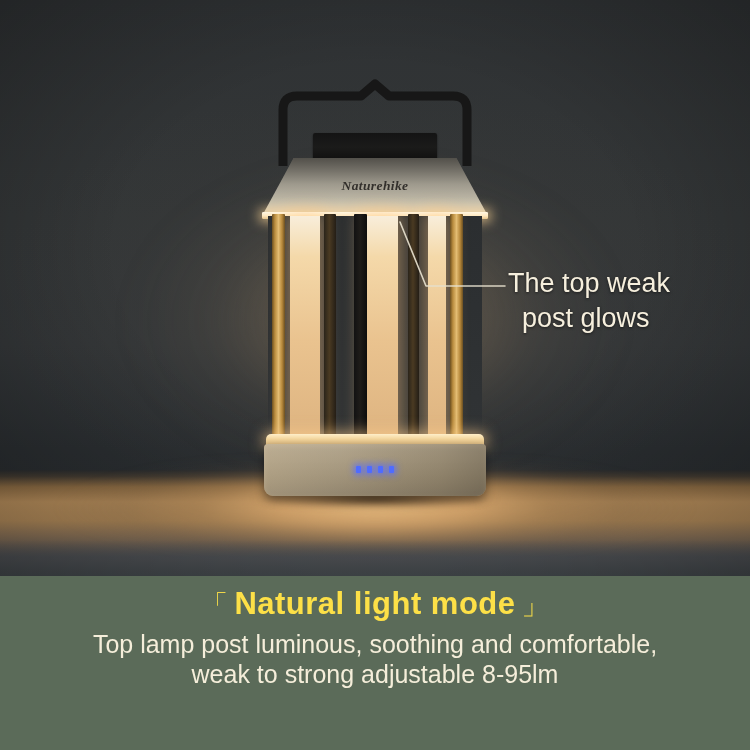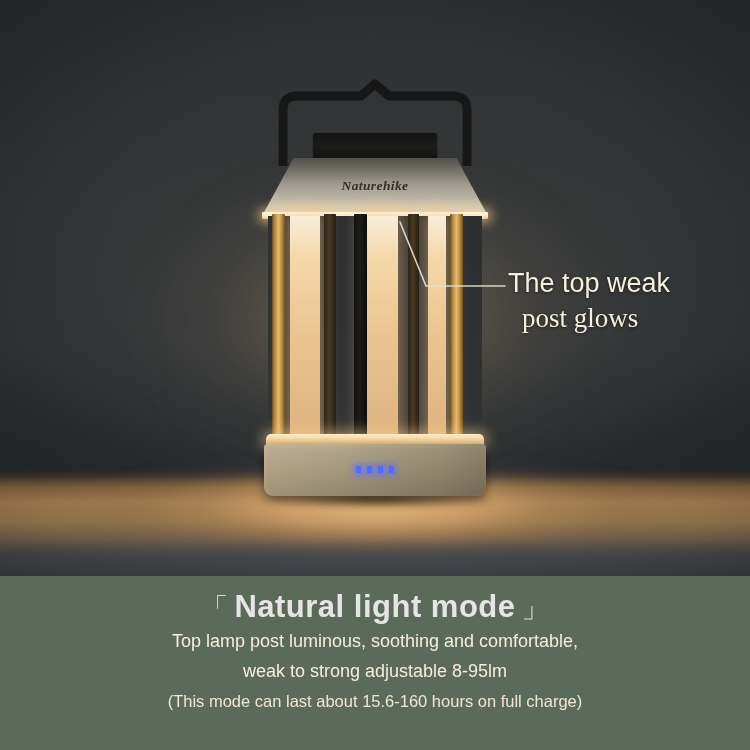--- a/index.html
+++ b/index.html
@@ -263,49 +263,49 @@
     position: absolute;
     left: 508px;
     top: 266px;
     width: 230px;
     color: #f6efdd;
     font-size: 27px;
     line-height: 35px;
     font-weight: 400;
     text-shadow: 0 1px 3px rgba(0,0,0,0.55);
   }
-  .callout-text .l2 { display: block; padding-left: 14px; font-family: Liberation Serif, serif; }
+  .callout-text .l2 { display: block; padding-left: 14px; }
 
   
   #info-panel {
     position: absolute;
     left: 0;
     top: 576px;
     width: 750px;
     height: 174px;
     background: #5b6b59;
     color: #f4edd9;
     text-align: center;
   }
   .heading {
-    margin-top: 13px;
+    margin-top: 4px;
     font-size: 31px;
     font-weight: 700;
     letter-spacing: 0.5px;
-    line-height: 36px;
-    color: #e5e5e5;
+    line-height: 48px;
+    color: #fde047;
   }
   .heading .brk {
     font-weight: 400;
     font-size: 27px;
     opacity: 0.92;
     padding: 0 6px;
   }
   .sub {
-    font-size: 18px;
+    font-size: 25px;
     line-height: 30px;
     color: #f5eeda;
     font-weight: 400;
   }
   .note {
     font-size: 16.5px;
     line-height: 26px;
     color: #eee7d2;
     margin-top: 2px;
   }
@@ -378,16 +378,15 @@
       <span class="l2">post glows</span>
     </div>
   </div>
 
   <div id="info-panel">
     <div class="heading">
       <span class="brk">「</span><span>Natural light mode</span><span class="brk">」</span>
     </div>
     <div class="sub">Top lamp post luminous, soothing and comfortable,</div>
     <div class="sub">weak to strong adjustable 8-95lm</div>
-    <div class="note">(This mode can last about 15.6-160 hours on full charge)</div>
   </div>
 
 </div>
 
 </body></html>

